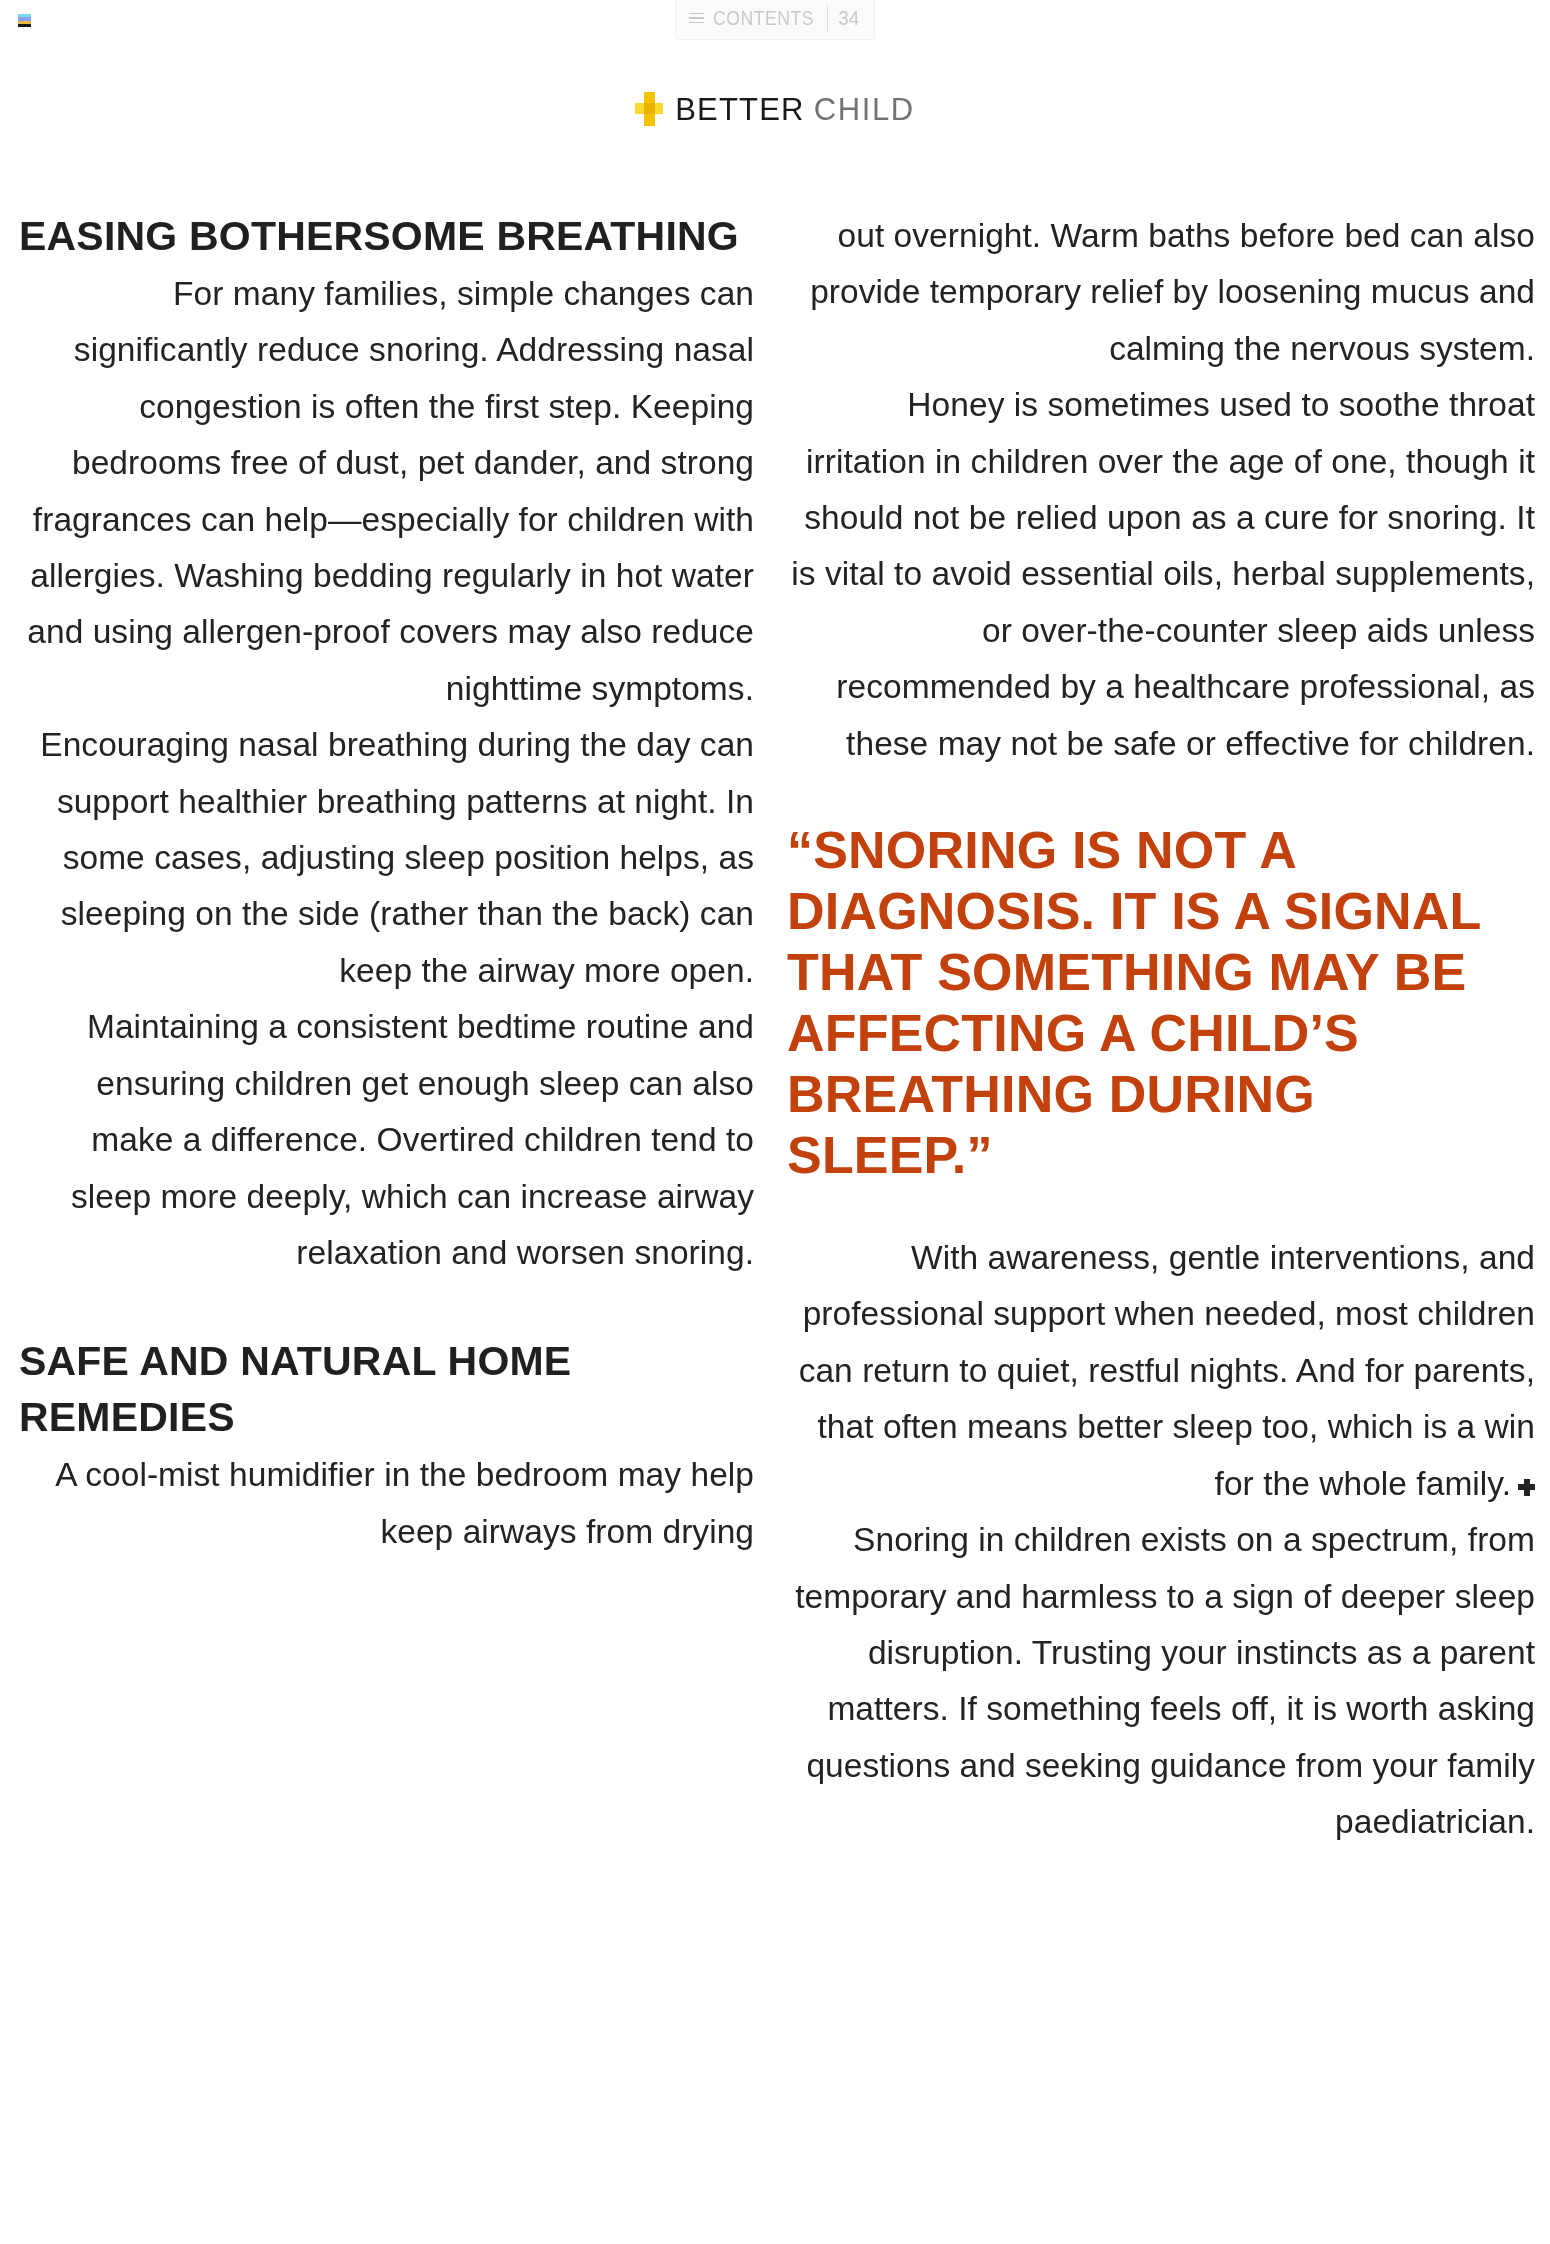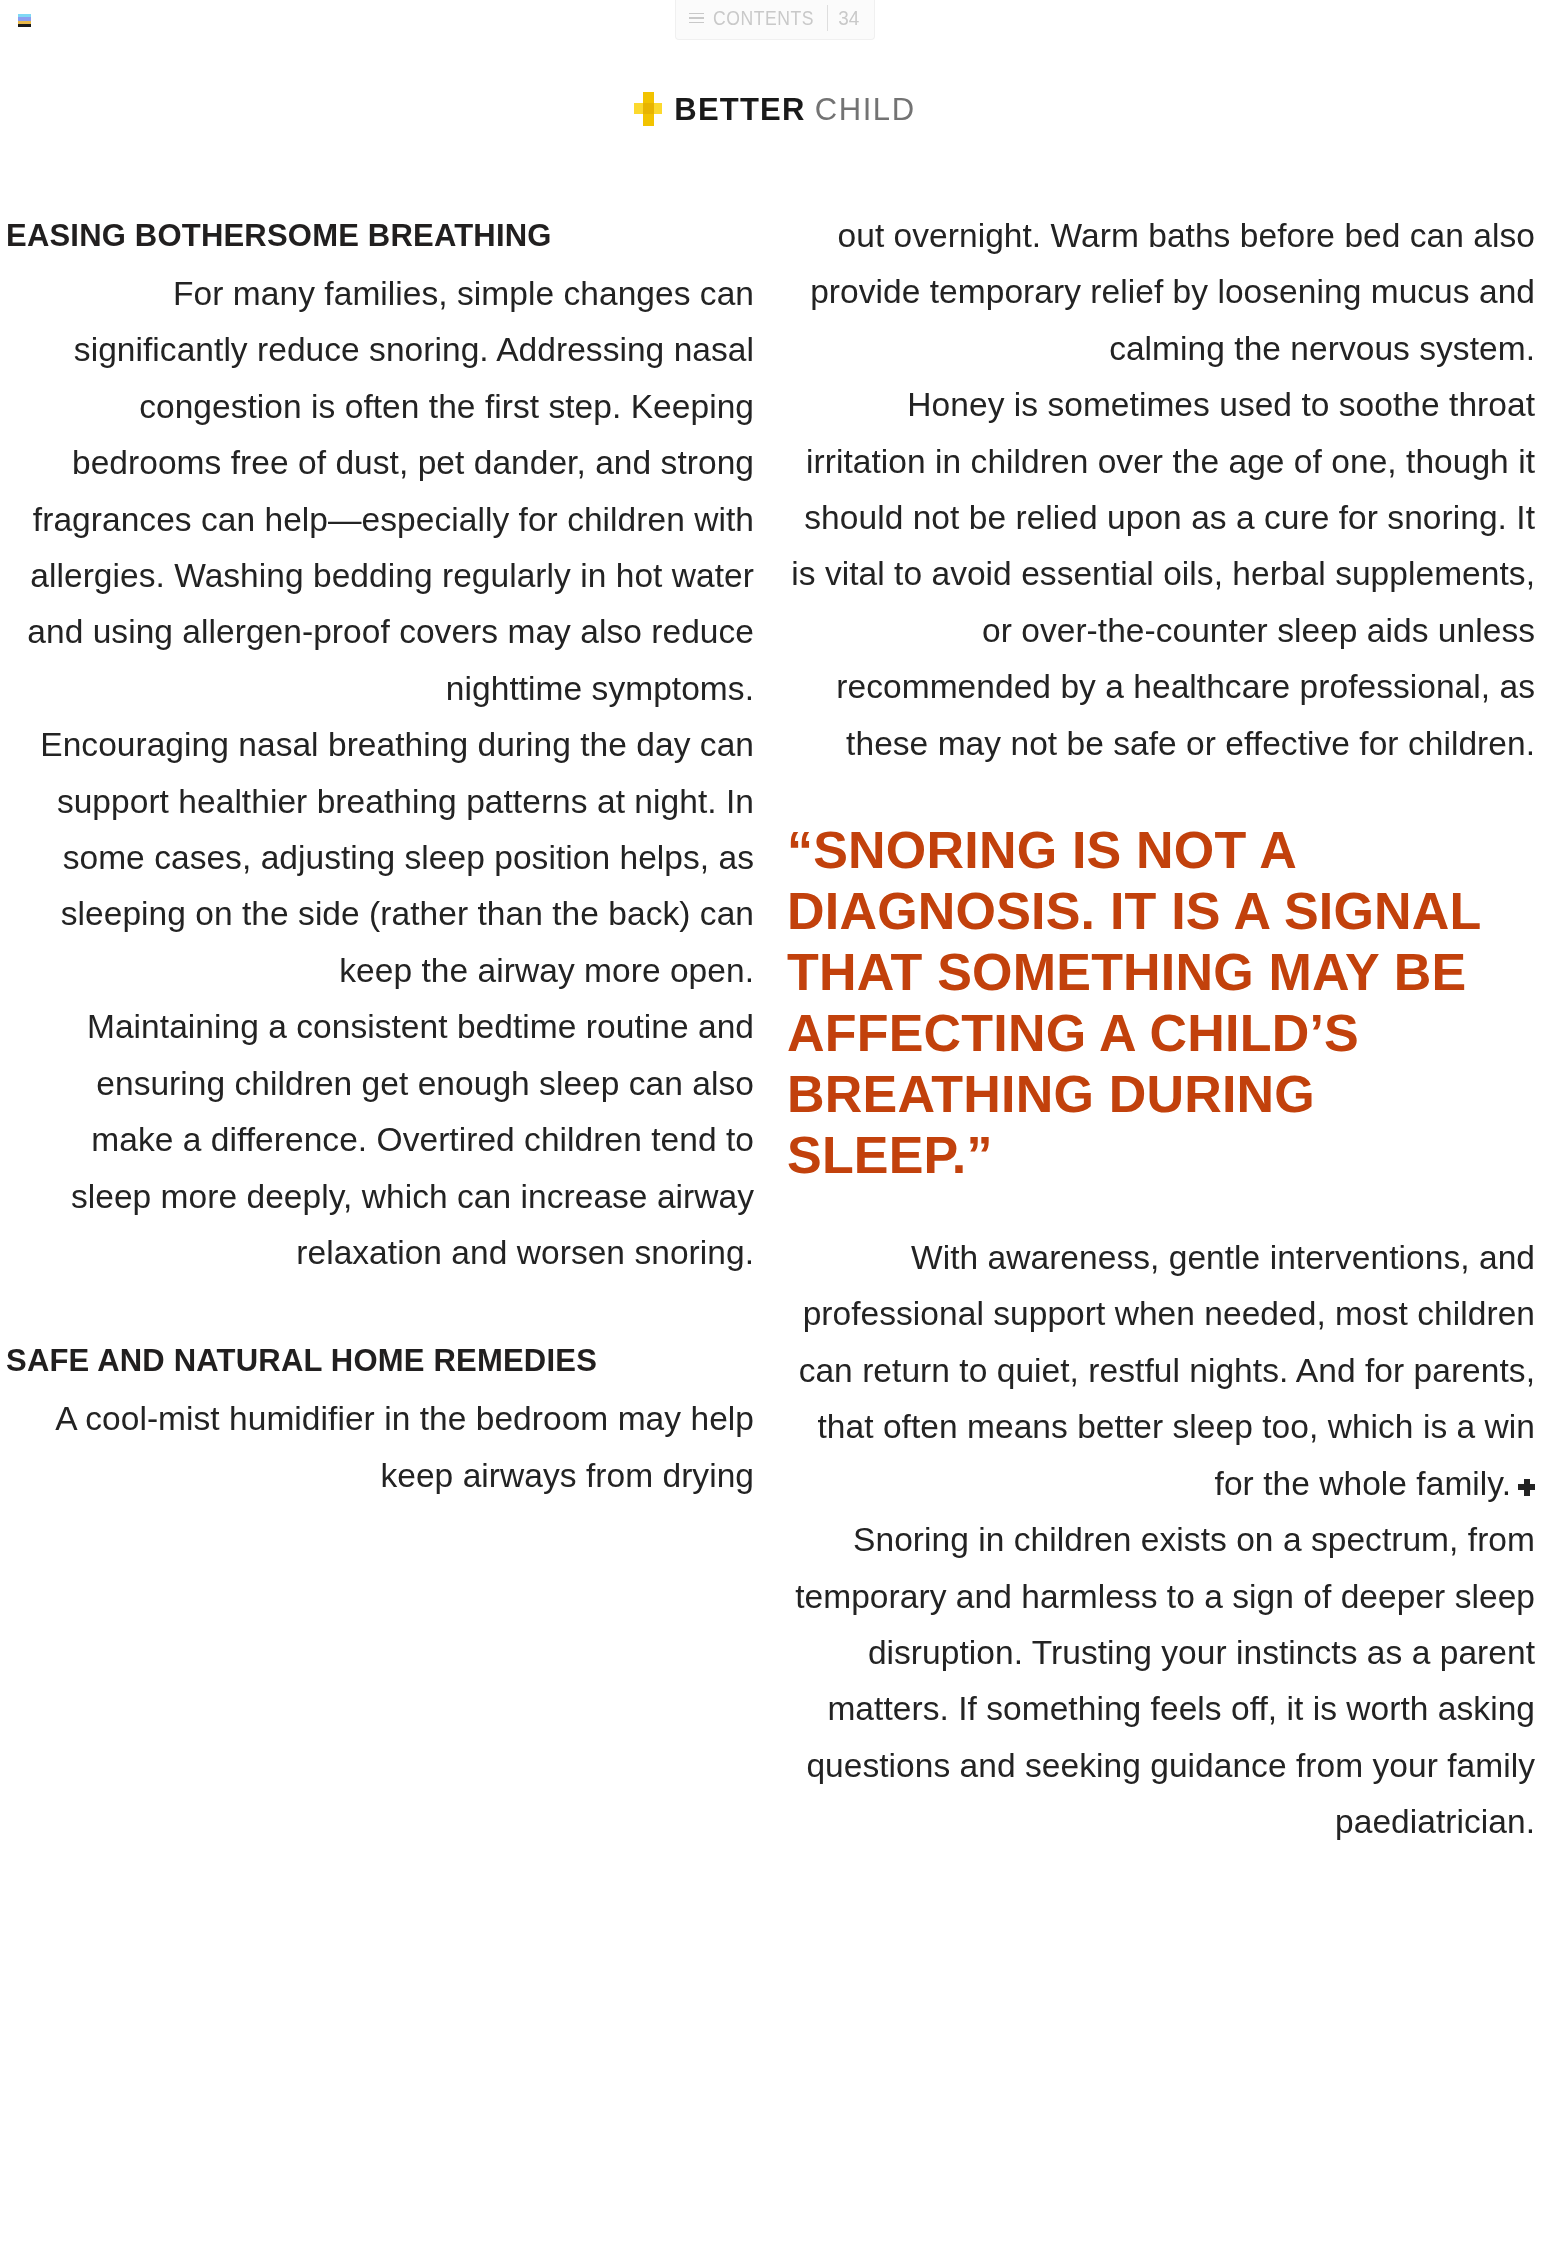--- a/index.html
+++ b/index.html
@@ -130,21 +130,21 @@
     height: 11px;
     background: #e8b400;
   }
   .brand {
     font-size: 31px;
     letter-spacing: 0.5px;
     white-space: nowrap;
     line-height: 1;
   }
   .brand .b-strong {
-    font-weight: 700;
+    font-weight: 400;
     color: #1a1a1a;
     font-family: "Liberation Sans Narrow", "Liberation Sans", sans-serif;
     letter-spacing: 1.2px;
   }
   .brand .b-light {
     font-weight: 400;
     color: #737373;
     font-family: "Liberation Sans Narrow", "Liberation Sans", sans-serif;
     letter-spacing: 1.6px;
   }
@@ -159,24 +159,24 @@
     gap: 32px;
   }
   .col {
     width: 748px;
     flex: none;
   }
   .col-left { padding-left: 6px; }
   .col-right { padding-left: 1px; }
 
   h2.section-head {
-    margin: 0 0 2px 0;
+    margin: 0 0 2px 13px;
     font-family: "Liberation Sans Narrow", "Liberation Sans", sans-serif;
     font-weight: 700;
-    font-size: 31px;
+    font-size: 41px;
     line-height: 56px;
     letter-spacing: 0.2px;
     color: #211f1f;
     text-transform: uppercase;
   }
   h2.section-head.spaced { margin-top: 52px; }
 
   p.body-par {
     margin: 0;
     font-family: "Liberation Sans Narrow", "Liberation Sans", sans-serif;

